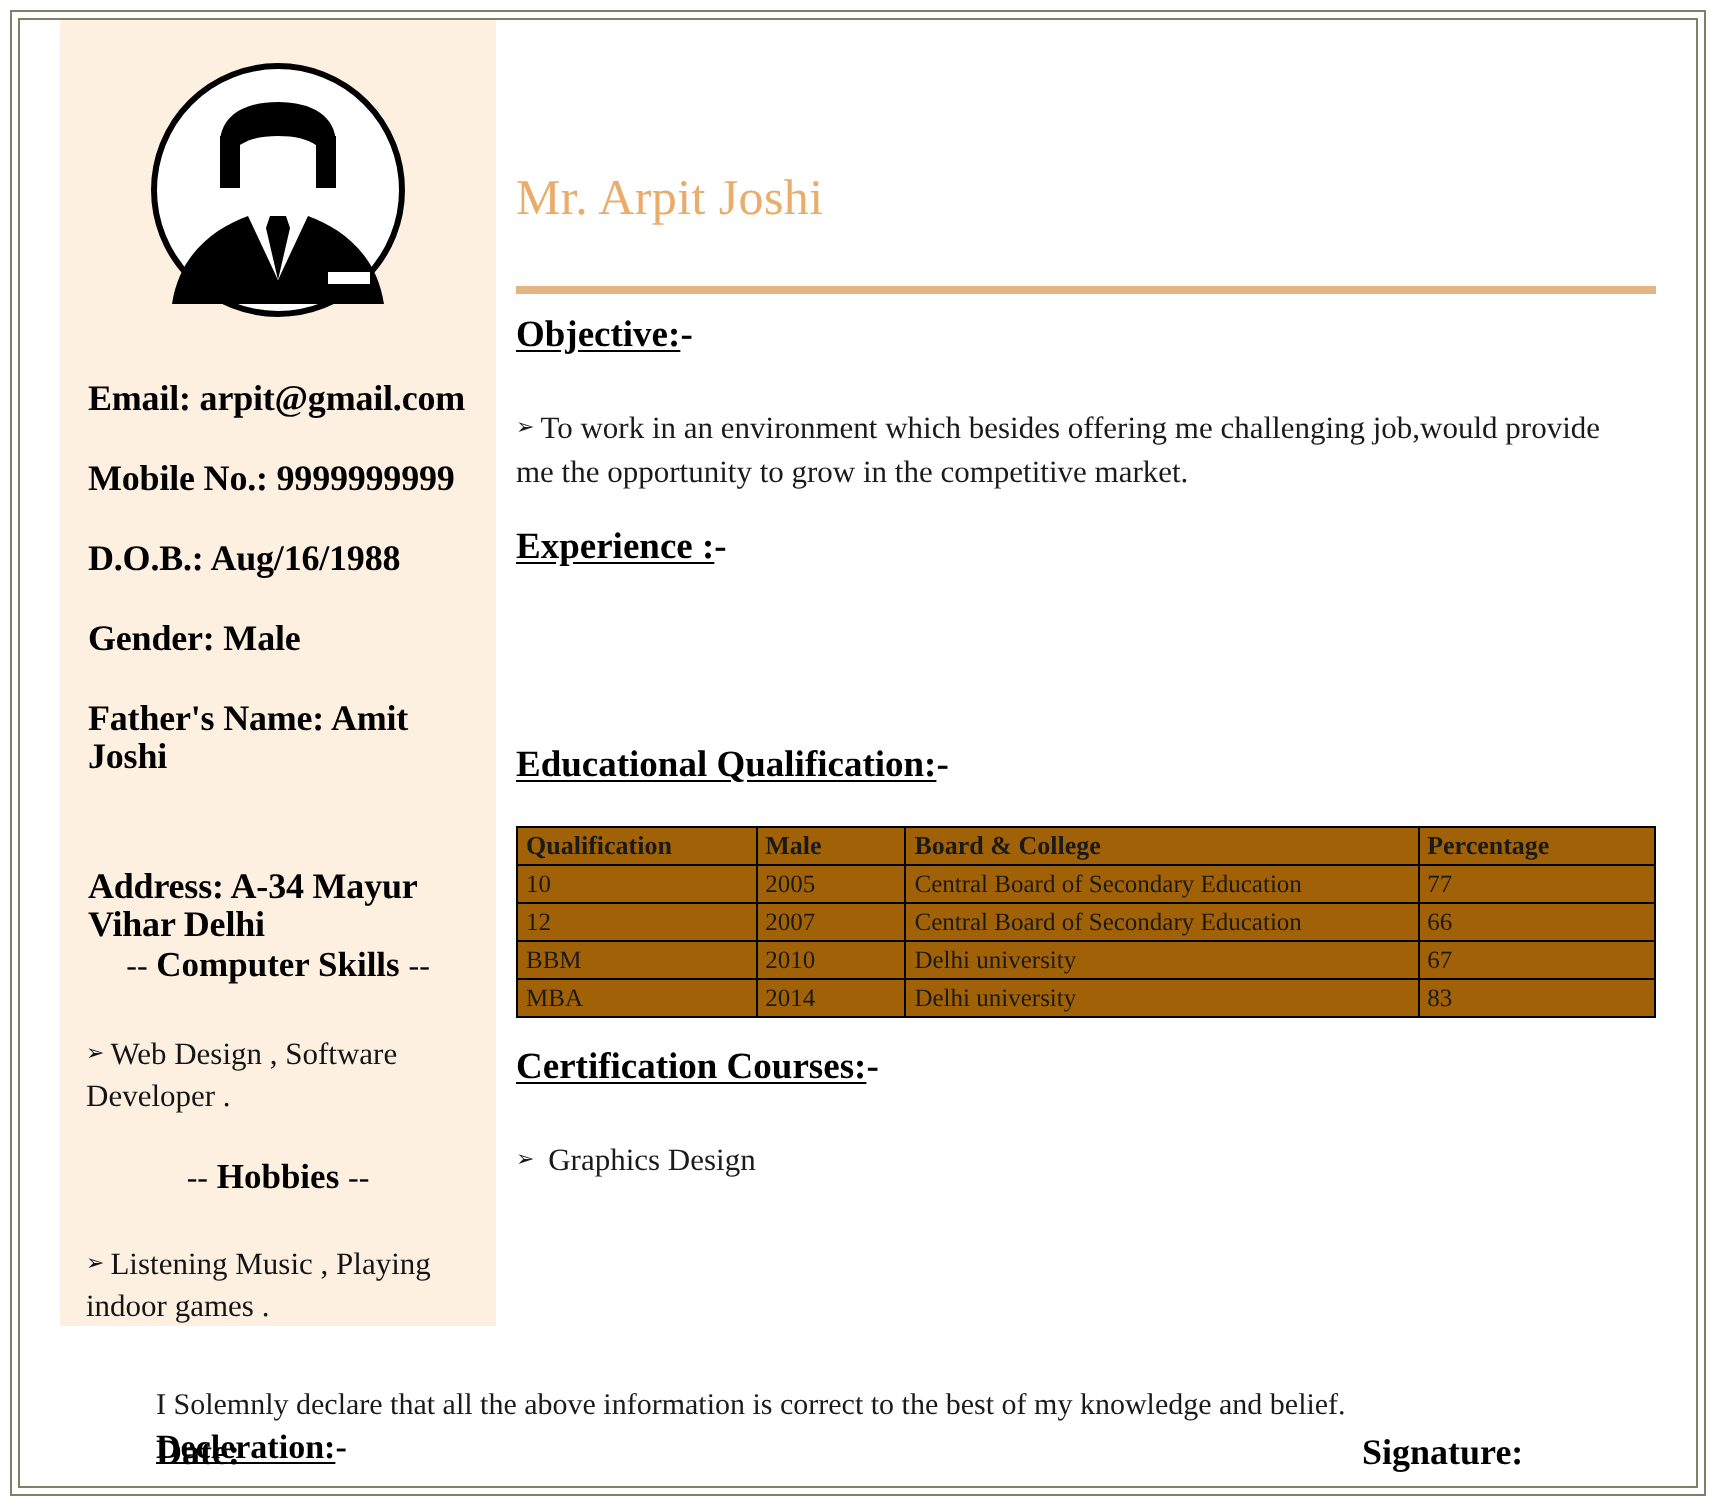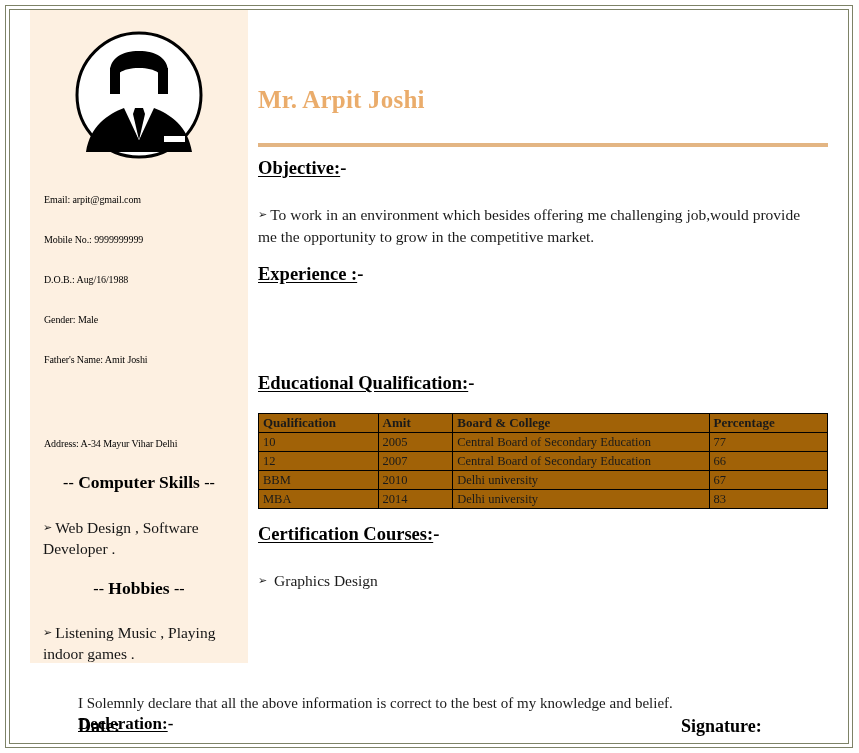--- a/index.html
+++ b/index.html
@@ -52,22 +52,22 @@
     top: 18px;
     width: 134px;
     height: 134px;
   }
   #avatar-svg { display: block; width: 134px; height: 134px; }
 
   .side-field {
     position: absolute;
     left: 14px;
     width: 196px;
-    font-weight: normal;
-    font-size: 10px;
+    font-weight: bold;
+    font-size: 18px;
     line-height: 19px;
     color: #000000;
     letter-spacing: -0.1px;
   }
 
   .side-heading {
     position: absolute;
     left: 0;
     width: 218px;
     text-align: center;
@@ -95,21 +95,21 @@
     vertical-align: 2px;
     padding-right: 3px;
   }
 
   
   #name-title {
     position: absolute;
     left: 258px;
     top: 86px;
     font-size: 25px;
-    font-weight: bold;
+    font-weight: normal;
     color: #eaac6b;
     letter-spacing: 0.2px;
   }
   #name-rule {
     position: absolute;
     left: 258px;
     top: 143px;
     width: 570px;
     height: 4px;
     background: #e3b583;
@@ -284,21 +284,21 @@
   </div>
 
   <div class="sec-heading" style="left:258px; top:373px">
     <span class="u">Educational Qualification:</span><span class="nu">-</span>
   </div>
 
   <table id="edu-table">
     <thead>
       <tr>
         <th class="col-q">Qualification</th>
-        <th class="col-y">Amit</th>
+        <th class="col-y">Male</th>
         <th class="col-b">Board &amp; College</th>
         <th class="col-p">Percentage</th>
       </tr>
     </thead>
     <tbody>
       <tr>
         <td>10</td>
         <td>2005</td>
         <td>Central Board of Secondary Education</td>
         <td>77</td>

